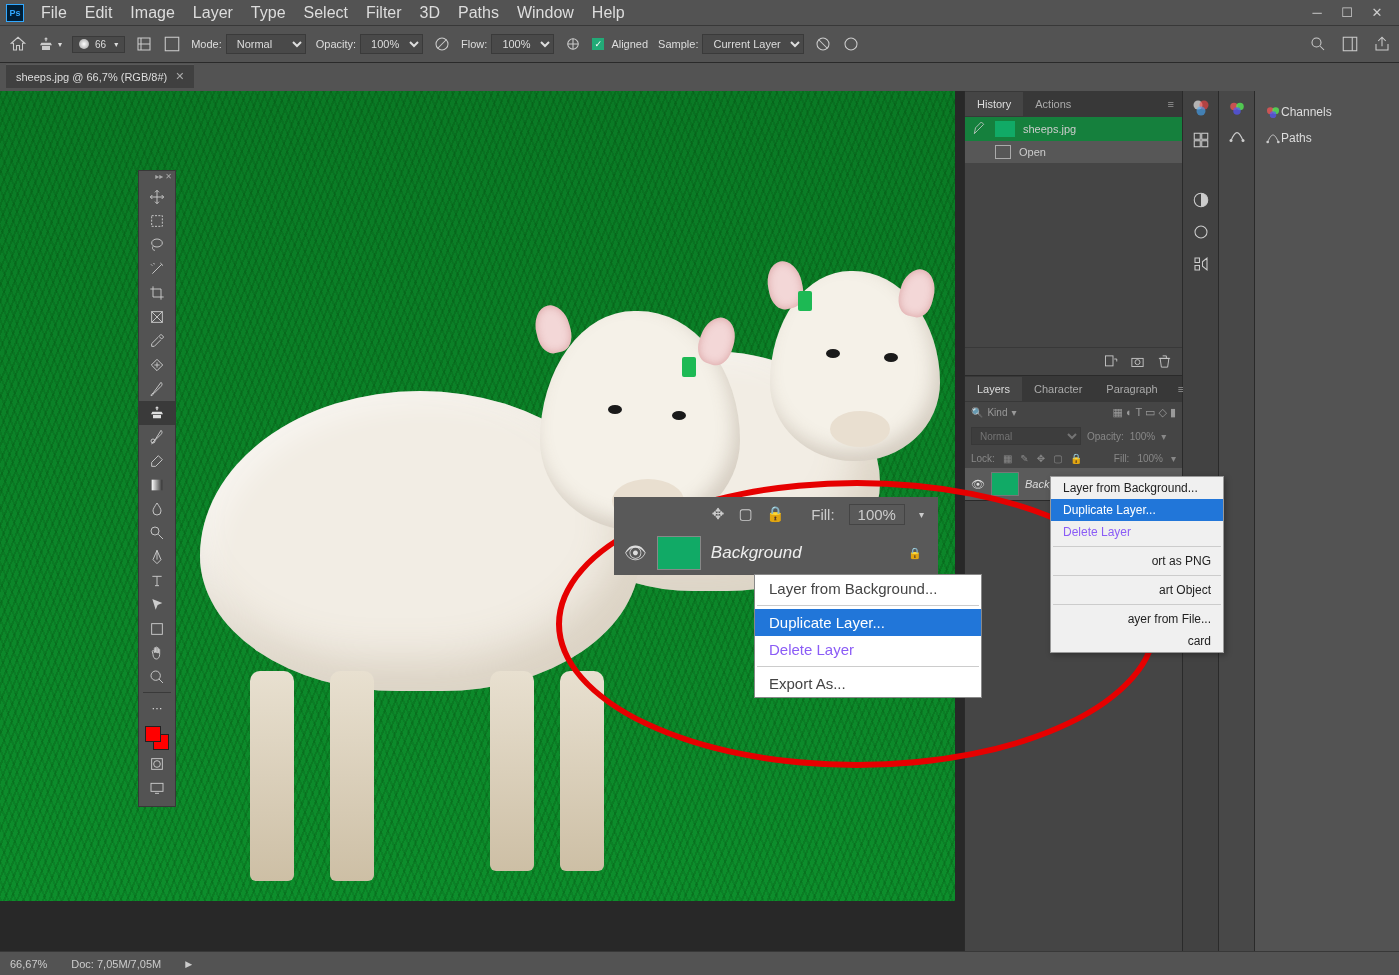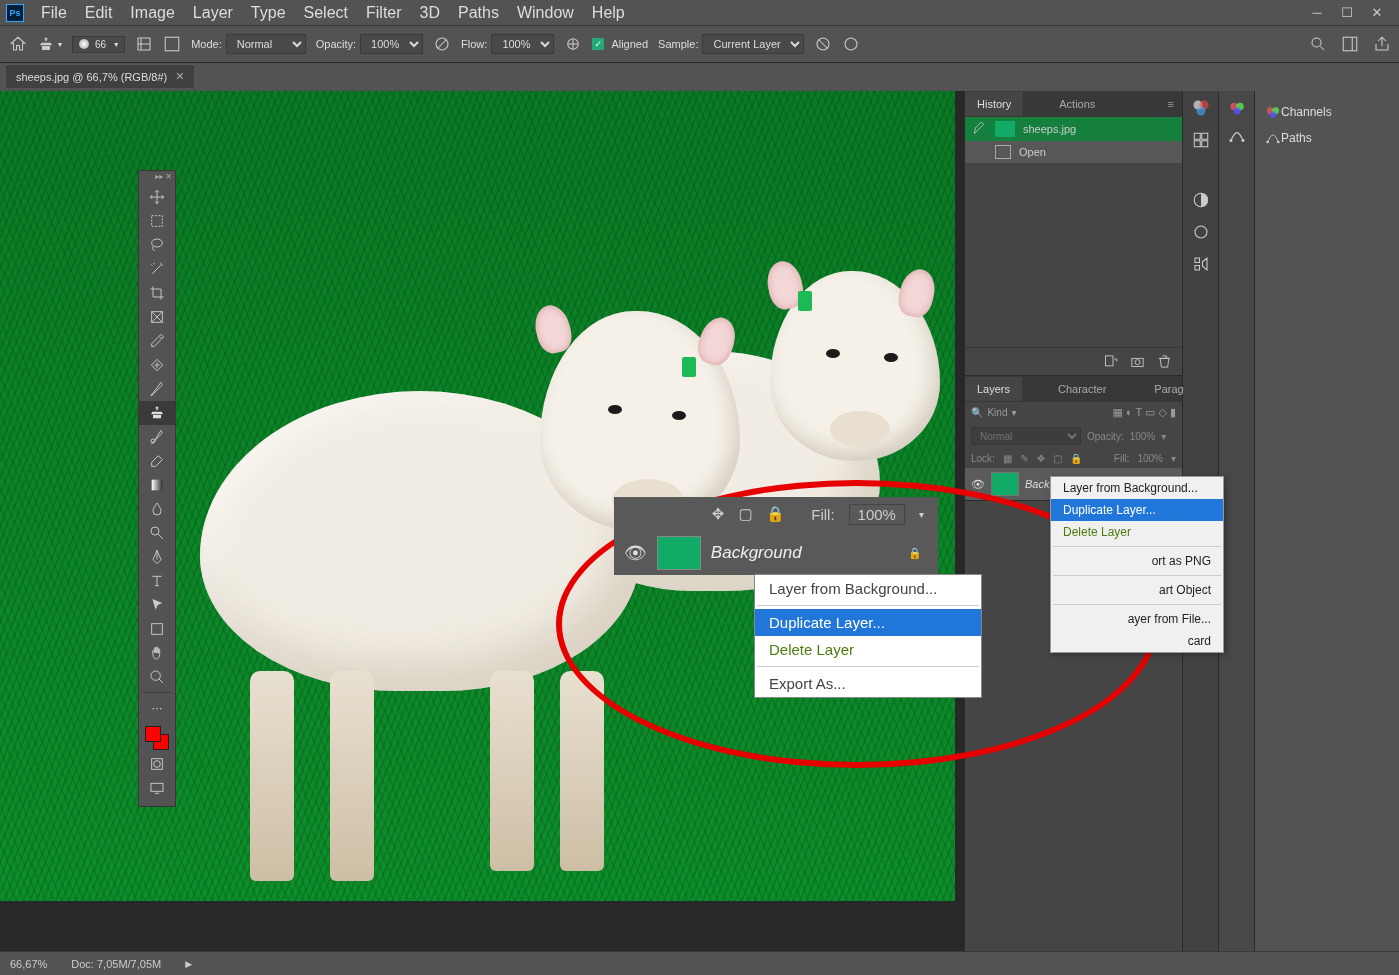--- a/index.html
+++ b/index.html
@@ -41,21 +41,21 @@
 
 
 .panels { width: 435px; background: #535353; border-left: 1px solid #2a2a2a; display: flex; }
 .panel-col-main { width: 218px; background: #454545; border-right: 1px solid #2a2a2a; }
 .panel-col-icons { width: 36px; background: #424242; border-right: 1px solid #2a2a2a; display: flex; flex-direction: column; align-items: center; padding-top: 8px; gap: 14px; }
 .panel-col-icons2 { width: 36px; background: #484848; border-right: 1px solid #2a2a2a; display: flex; flex-direction: column; align-items: center; padding-top: 8px; gap: 10px; }
 .panel-col-side { flex: 1; background: #535353; padding-top: 8px; }
 .side-item { display: flex; align-items: center; padding: 5px 10px; color: #ddd; font-size: 12px; }
 
 .panel-section { border-bottom: 1px solid #2a2a2a; }
-.panel-tabs { height: 26px; display: flex; align-items: center; background: #383838; gap: 24px; }
+.panel-tabs { height: 26px; display: flex; align-items: center; background: #383838; }
 .panel-tab { padding: 6px 12px; font-size: 11px; color: #aaa; }
 .panel-tab.active { background: #454545; color: #ddd; }
 .panel-menu { margin-left: auto; padding: 0 8px; color: #999; }
 
 .hist-body { background: #454545; min-height: 230px; }
 .hist-row { display: flex; align-items: center; padding: 4px 6px; gap: 8px; background: #454545; }
 .hist-row.head { background: #15803d; }
 .hist-thumb { width: 20px; height: 16px; background: #1a6; }
 .hist-icon { width: 16px; height: 14px; border: 1px solid #aaa; }
 
@@ -69,21 +69,21 @@
 .layers-lock { display: flex; padding: 4px 6px; gap: 8px; align-items: center; color: #888; font-size: 10px; }
 .layer-row { display: flex; align-items: center; padding: 4px 6px; background: #5b5b5b; gap: 6px; height: 32px; }
 .layer-thumb { width: 28px; height: 24px; background: #1a6; border: 1px solid #777; }
 .layer-name { font-style: italic; color: #ddd; font-size: 11px; }
 .lock-icon { margin-left: auto; margin-right: 6px; }
 
 
 .ctx-menu { position: absolute; left: 1050px; top: 476px; width: 174px; background: #f0f0f0; border: 1px solid #999; box-shadow: 2px 2px 6px rgba(0,0,0,0.3); font-size: 12px; color: #222; z-index: 50; }
 .ctx-item { padding: 4px 12px; }
 .ctx-item.hl { background: #2176d9; color: #fff; }
-.ctx-item.dis { color: #4d7c0f; }
+.ctx-item.dis { color: #8b5cf6; }
 .ctx-sep { height: 1px; background: #ccc; margin: 3px 2px; }
 
 
 .annot-ellipse { position: absolute; left: 556px; top: 480px; width: 602px; height: 288px; border: 6px solid #e60000; border-radius: 50%; z-index: 40; pointer-events: none; }
 .zoom-panel { position: absolute; left: 614px; top: 497px; width: 324px; background: #595959; z-index: 41; }
 .zoom-toolbar { height: 34px; display: flex; align-items: center; justify-content: flex-end; gap: 14px; padding: 0 14px; color: #ccc; font-size: 15px; }
 .zoom-layer-row { display: flex; align-items: center; padding: 6px 10px; background: #595959; gap: 10px; height: 44px; }
 .zoom-eye { color: #ddd; font-size: 18px; }
 .zoom-thumb { width: 44px; height: 34px; background: #1a6; border: 1px solid #888; }
 .zoom-name { font-style: italic; color: #eee; font-size: 17px; }

